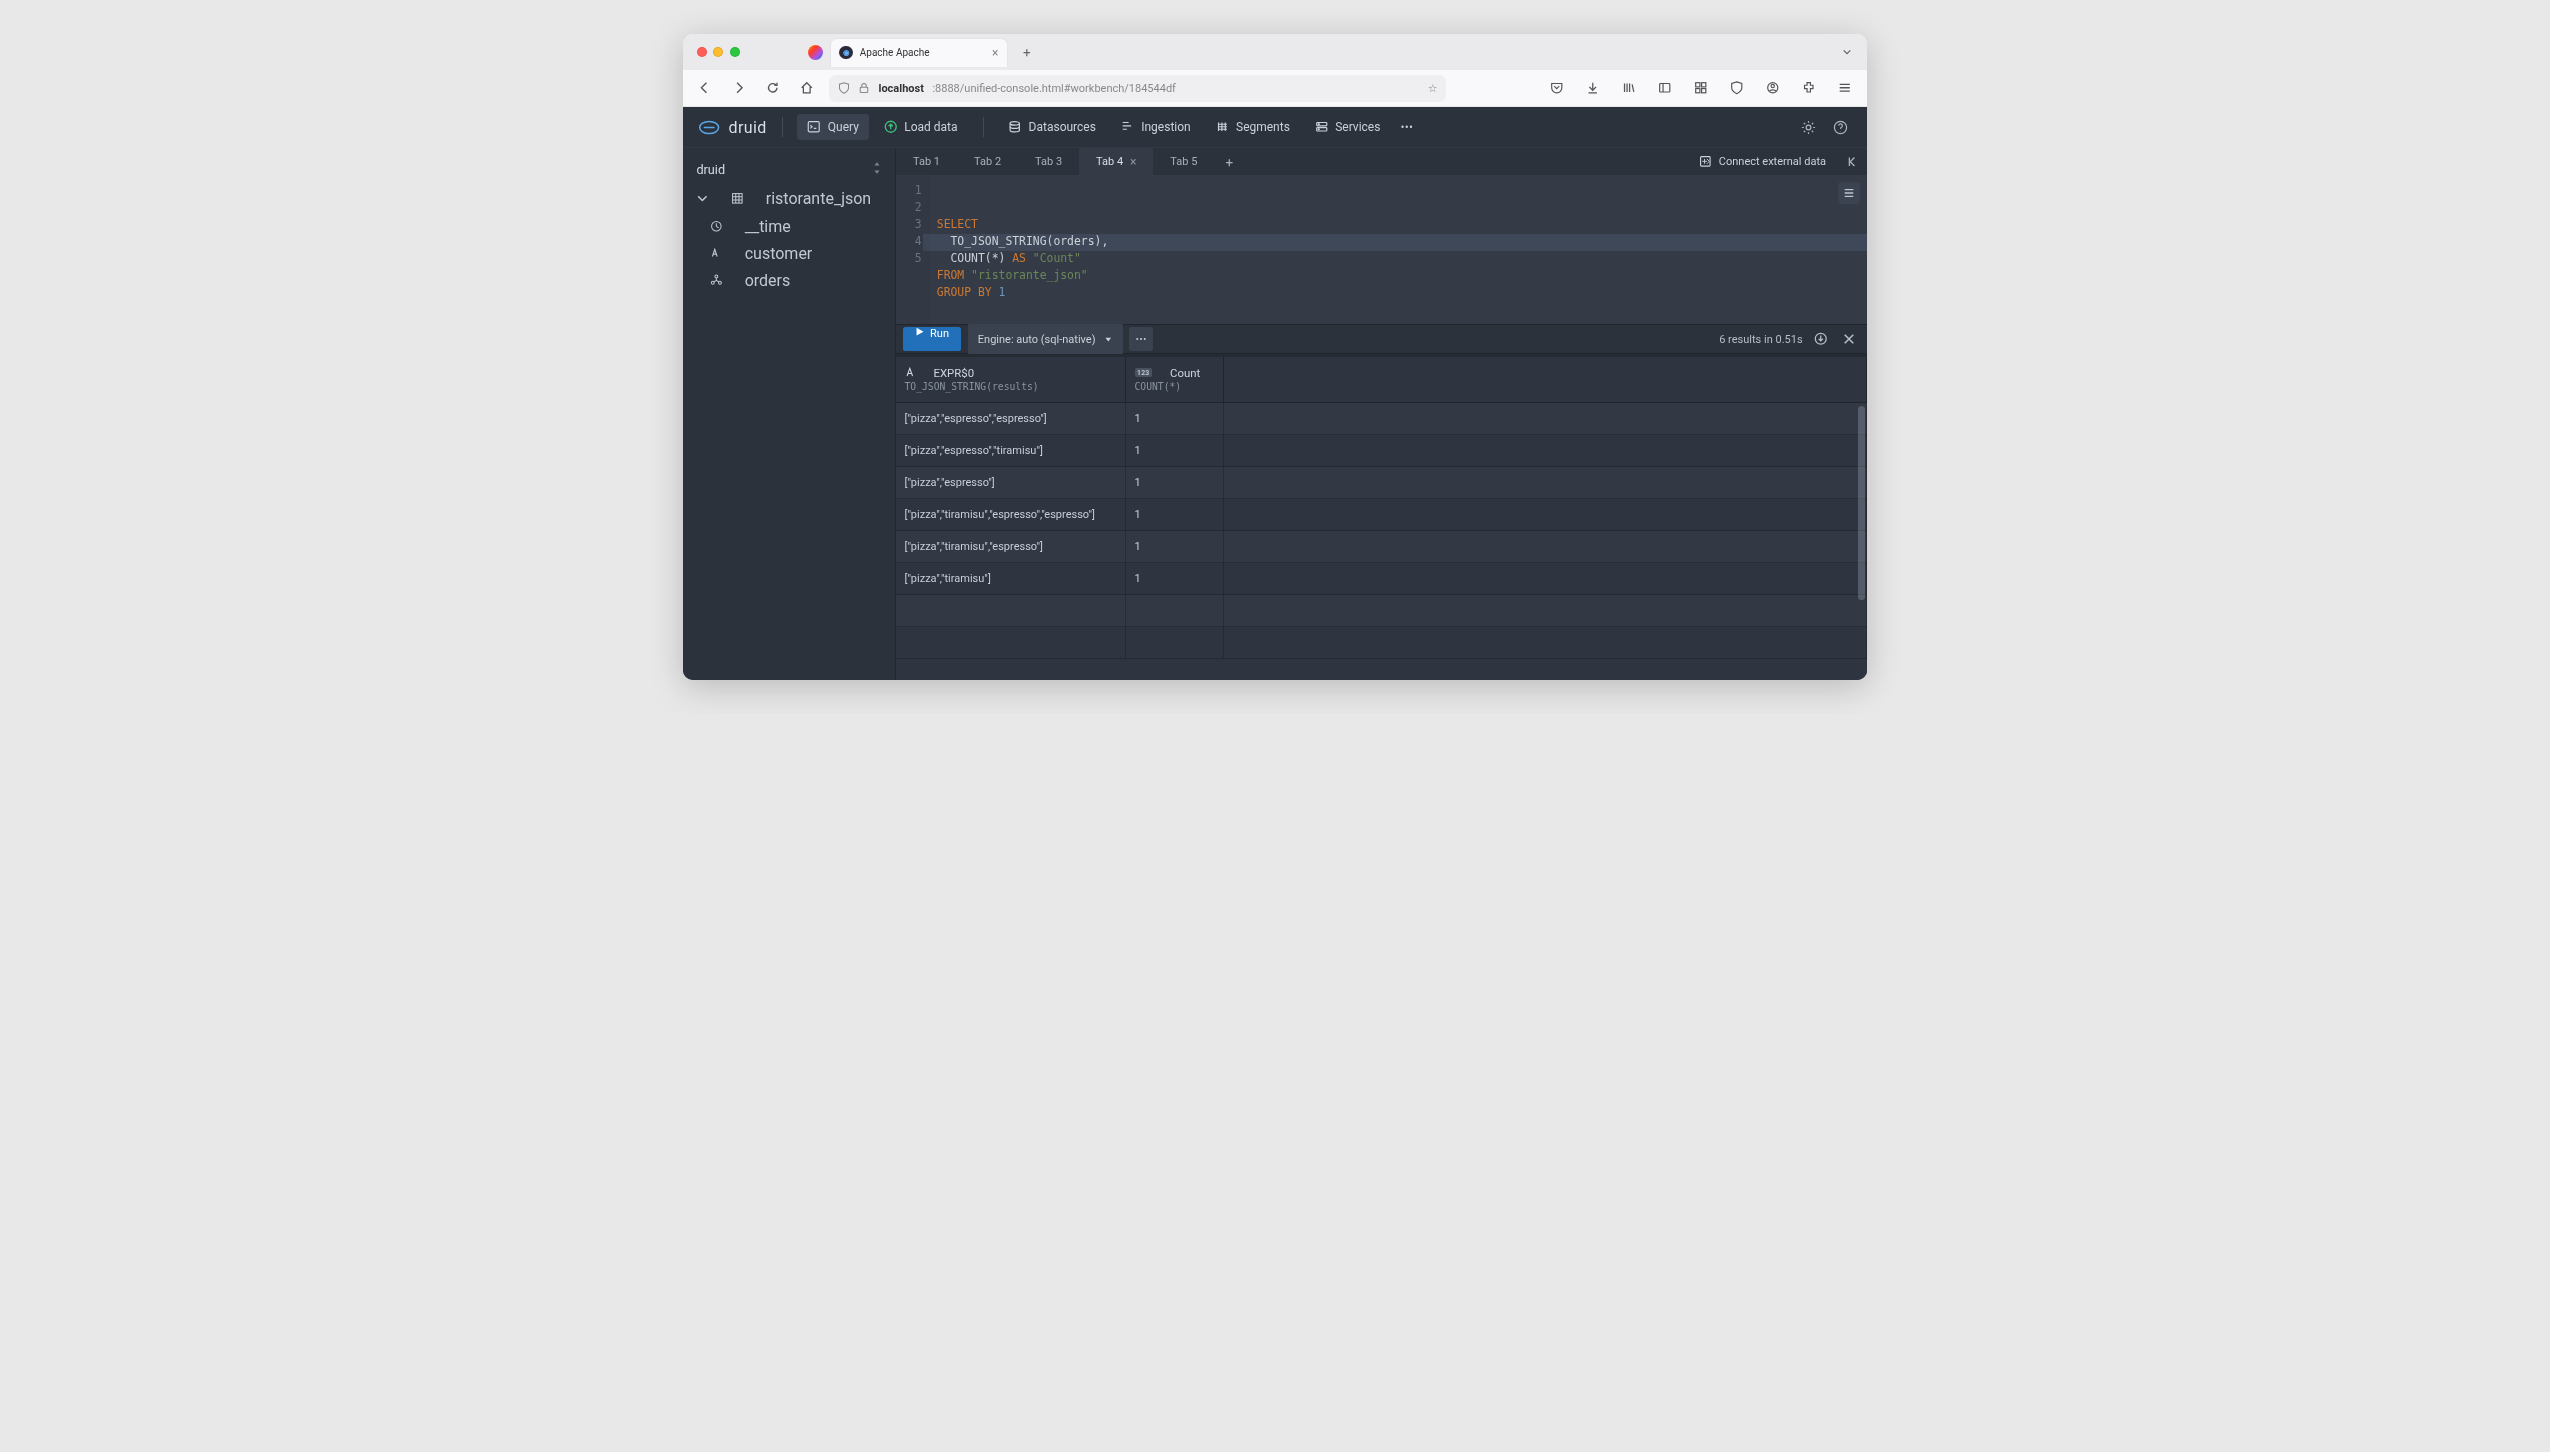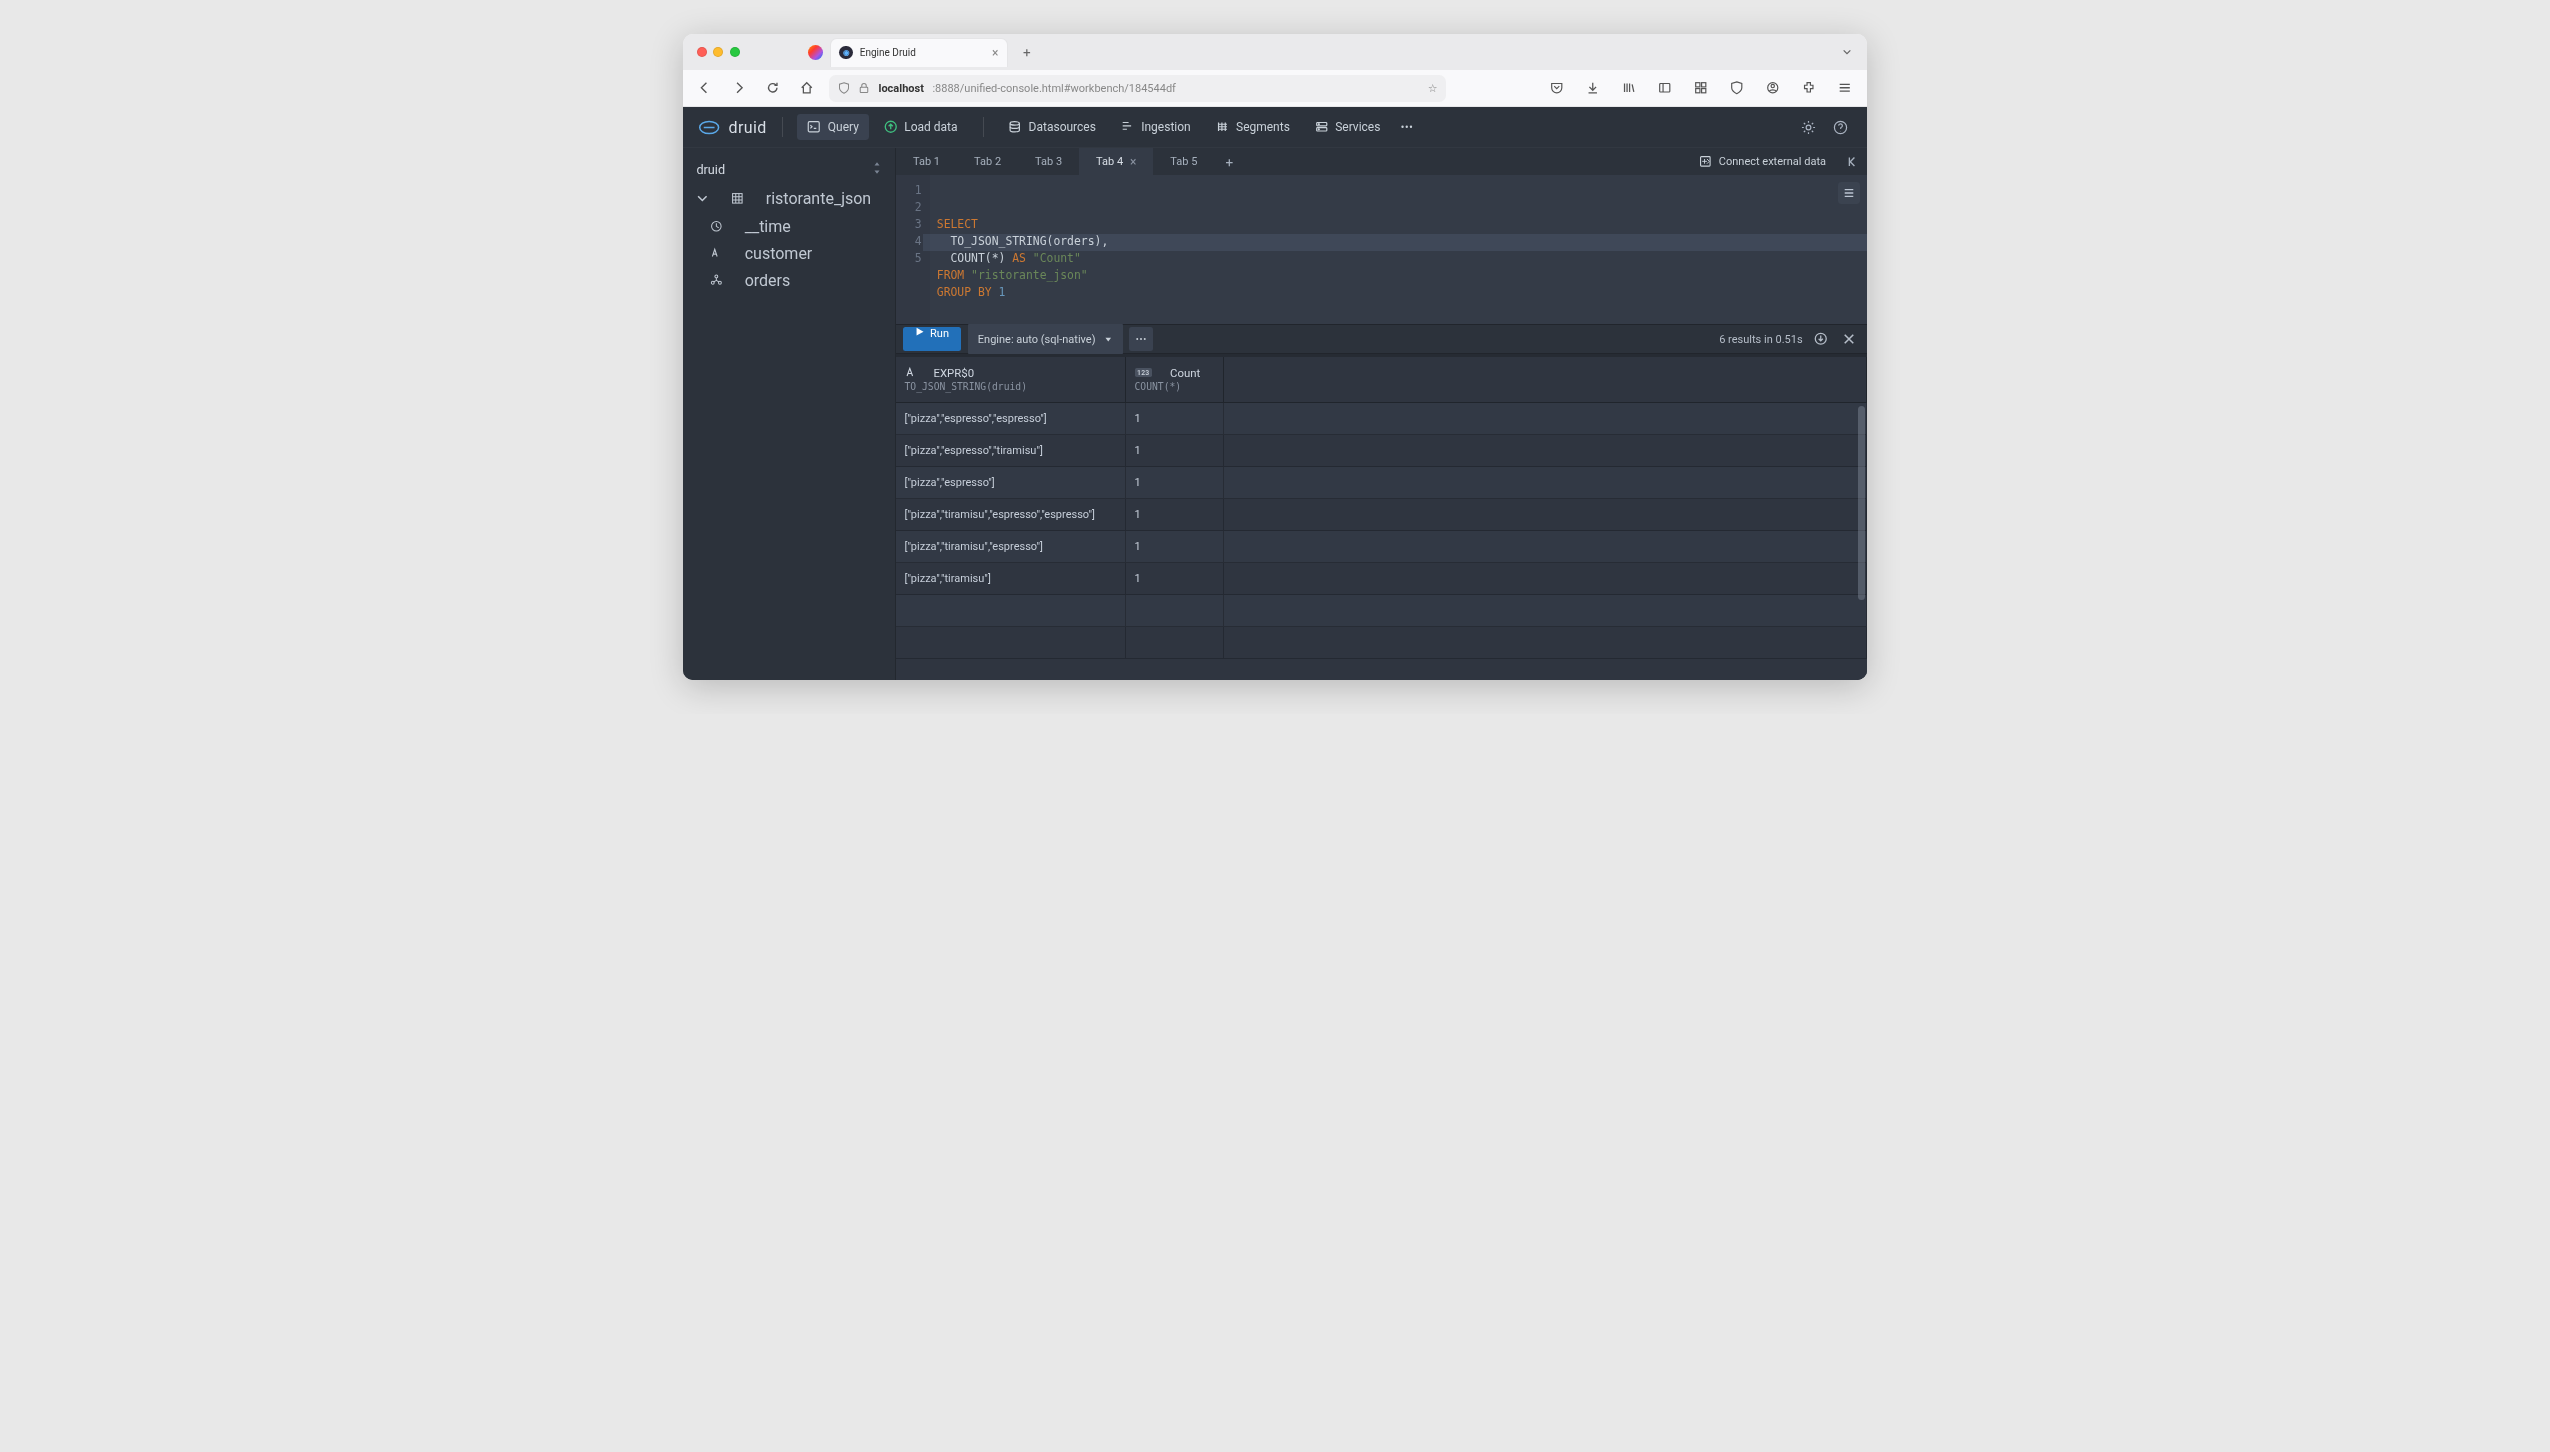--- a/index.html
+++ b/index.html
@@ -141,21 +141,21 @@
 
   <div class="tabbar">
     <div class="traffic-lights">
       <div class="tl r"></div>
       <div class="tl y"></div>
       <div class="tl g"></div>
     </div>
     <div class="browser-brand"></div>
     <div class="browser-tab">
       <div class="favicon">◉</div>
-      <span>Engine Druid</span>
+      <span>Apache Apache</span>
       <span class="close">×</span>
     </div>
     <div class="newtab">+</div>
     <div class="expand">
       <svg width="10" height="10" viewBox="0 0 12 12" fill="none" stroke="currentColor" stroke-width="1.5">
           <path d="M2 4 L6 8 L10 4"></path>
         </svg>
     </div>
   </div>
 
@@ -469,21 +469,21 @@
 
         <div class="results">
           <div class="res-header">
             <div class="col-h c1">
               <div class="nm">
                   <svg width="11" height="11" viewBox="0 0 16 16" fill="none" stroke="currentColor" stroke-width="1.6">
                     <path d="M3 13 L7 2 L11 13 M4.2 9.5 H9.8"></path>
                   </svg>
                   <span>EXPR$0</span>
                 </div>
-              <div class="sub">TO_JSON_STRING(druid)</div>
+              <div class="sub">TO_JSON_STRING(results)</div>
             </div>
             <div class="col-h c2">
               <div class="nm">
                   <span class="type-badge">123</span>
                   <span>Count</span>
                 </div>
               <div class="sub">COUNT(*)</div>
             </div>
             <div class="col-h rest"></div>
           </div>

